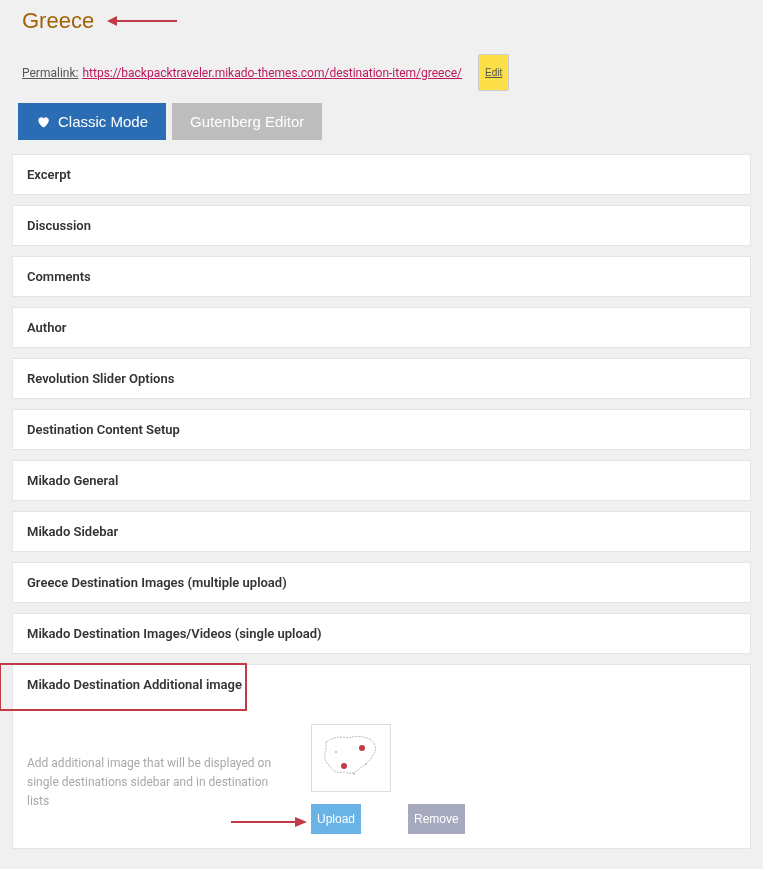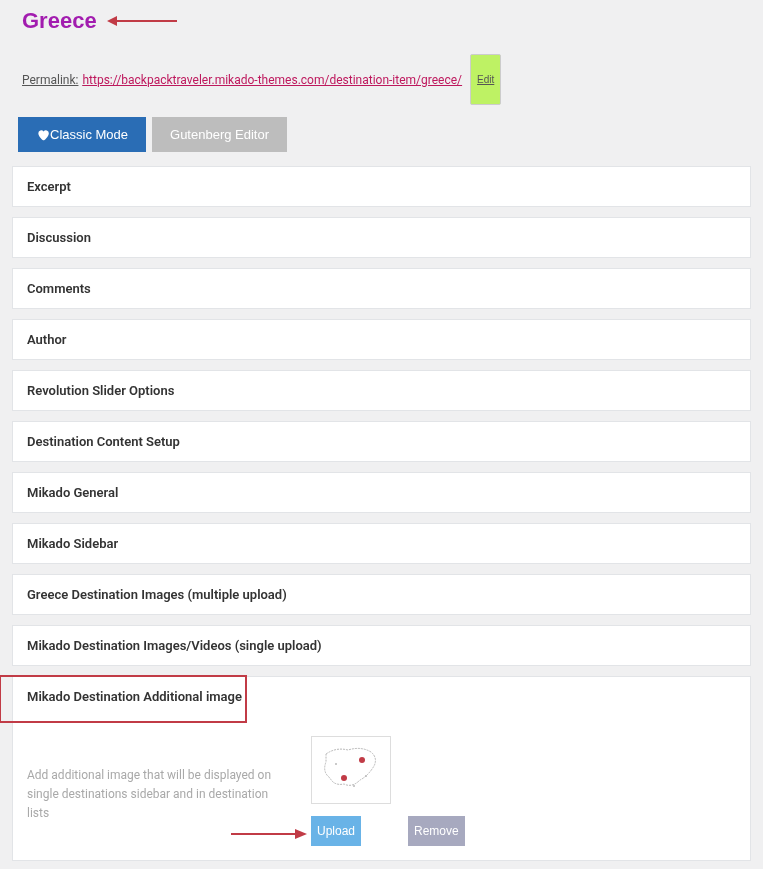--- a/index.html
+++ b/index.html
@@ -20,22 +20,22 @@
       padding: 0 12px 12px 12px;
     }
     .title-row {
       display: flex;
       align-items: center;
       margin-bottom: 8px;
       position: relative;
     }
     .title-input {
       font-size: 22px;
-      font-weight: 700;
-      color: #a21caf;
+      font-weight: 400;
+      color: #a16207;
       border: none;
       background: transparent;
       padding: 8px 10px;
       outline: none;
       width: 200px;
     }
     .arrow-right {
       position: absolute;
       left: 95px;
       top: 14px;
@@ -51,41 +51,41 @@
       gap: 4px;
       text-decoration: underline;
     }
     .permalink-row a {
       color: #be185d;
       text-decoration: underline;
       text-align: center;
     }
     .edit-btn {
       border: 1px solid #ccc;
-      background: #bef264;
+      background: #fde047;
       font-size: 10px;
-      padding: 19px 6px;
+      padding: 12px 6px;
       border-radius: 2px;
       color: #555;
       cursor: pointer;
-      margin-left: 4px;
+      margin-left: 12px;
     }
     .mode-buttons {
       display: flex;
       gap: 6px;
       margin: 0 0 14px 6px;
     }
     .mode-btn {
       border: none;
       padding: 10px 18px;
-      font-size: 13px;
+      font-size: 15px;
       cursor: pointer;
       display: inline-flex;
       align-items: center;
-      gap: 0;
+      gap: 8px;
     }
     .mode-btn.active {
       background: #2a6db5;
       color: #fff;
     }
     .mode-btn.inactive {
       background: #bdbdbd;
       color: #fff;
     }
     .heart-icon {

